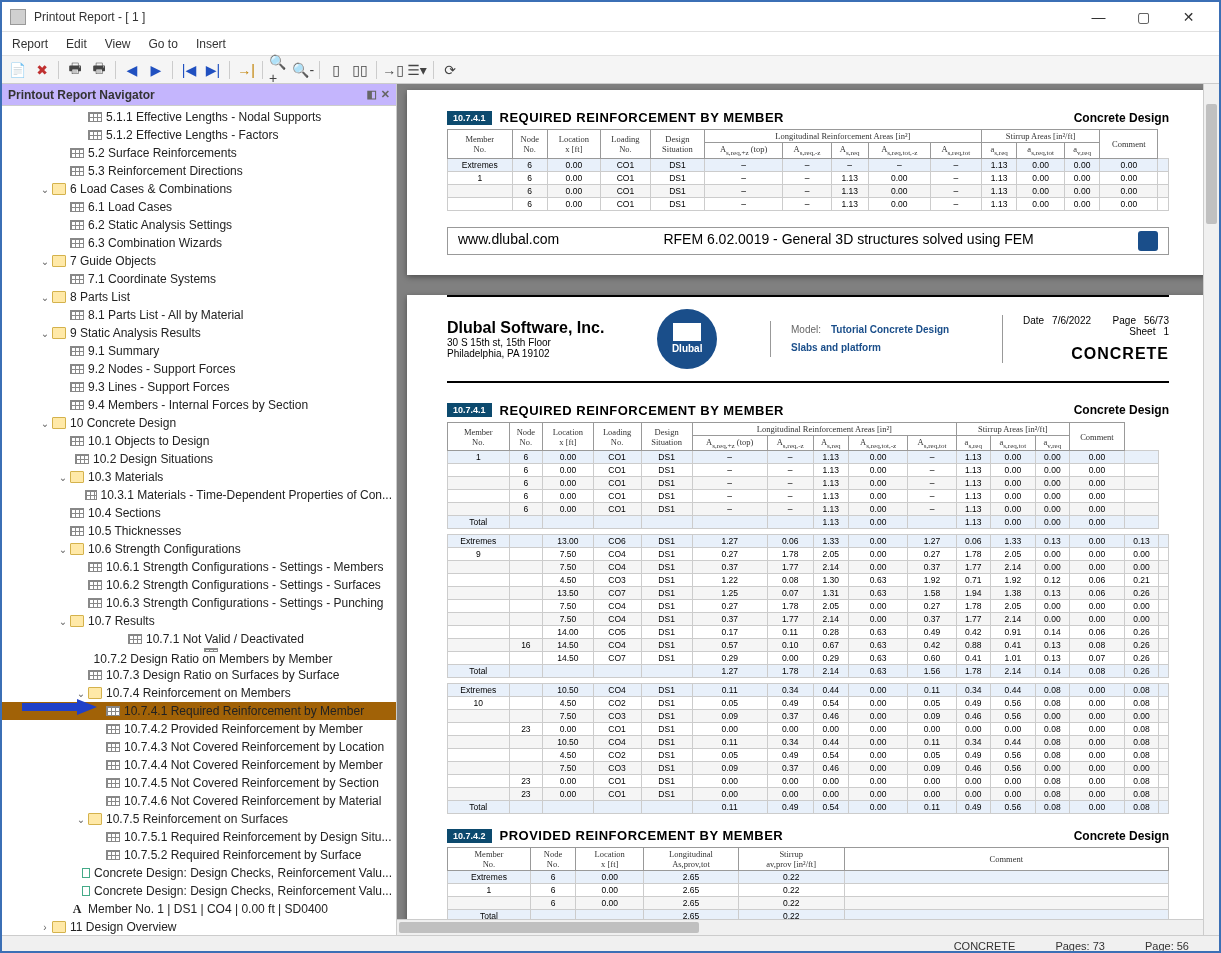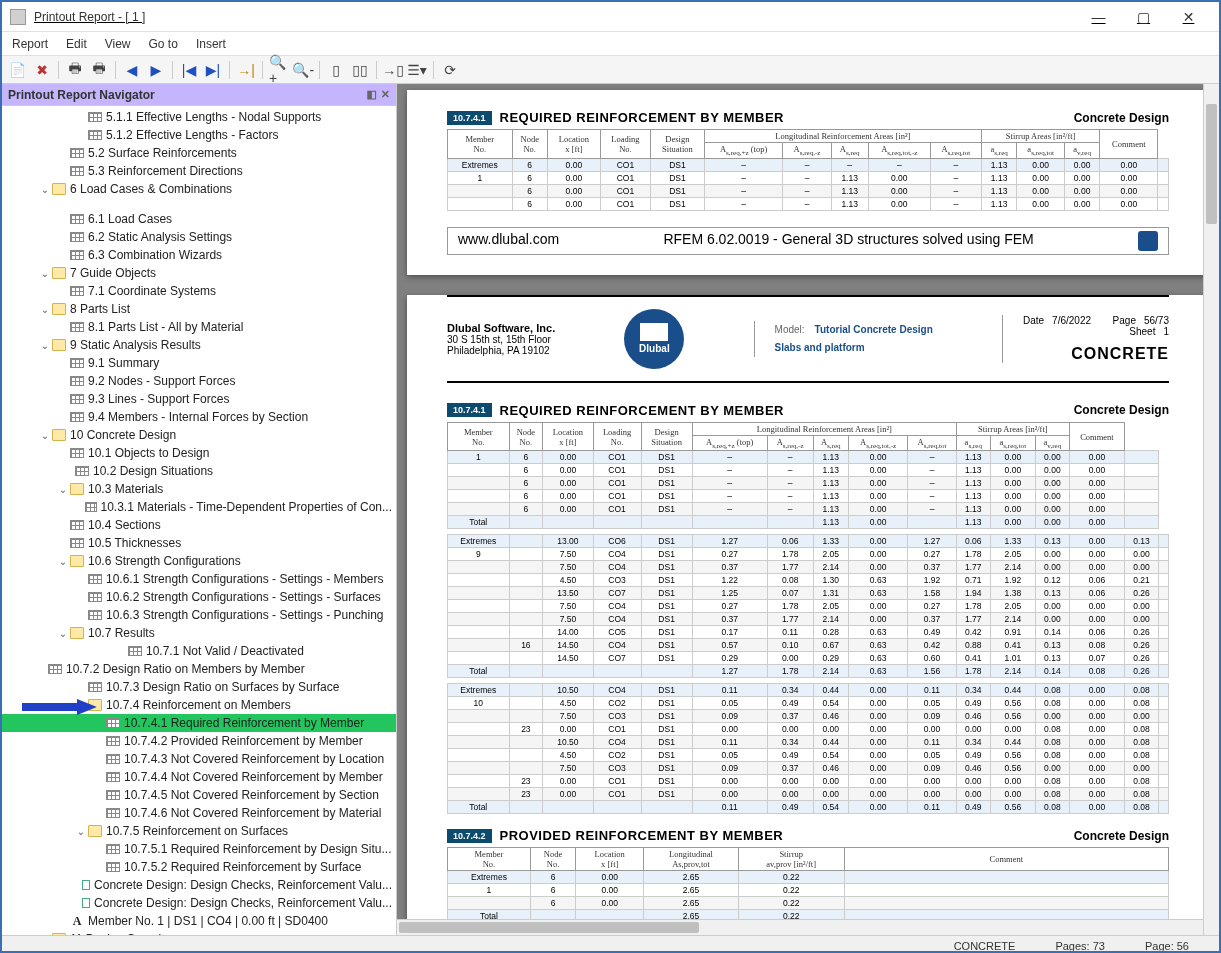--- a/index.html
+++ b/index.html
@@ -1,47 +1,47 @@
 <!DOCTYPE html>
 <html><head>
 <meta charset="utf-8">
 <style>
 * { box-sizing: border-box; margin: 0; padding: 0; }
 body { font-family: "Segoe UI", Tahoma, sans-serif; font-size: 12px; background: #fff; width: 1221px; height: 953px; overflow: hidden; border: 2px solid #3b6fb5; position: relative; }
-.titlebar { height: 30px; background: #fff; display: flex; align-items: center; padding: 0 8px; border-bottom: 1px solid #e0e0e0; text-decoration: underline; }
+.titlebar { height: 30px; background: #fff; display: flex; align-items: center; padding: 0 8px; border-bottom: 1px solid #e0e0e0; }
 .titlebar .app-icon { width:16px; height:16px; background:#d0d0d0; margin-right:8px; border:1px solid #999;}
 .titlebar .title { flex:1; font-size:12px; color:#333;}
 .winbtns { display:flex; gap:0;}
 .winbtn { width:45px; height:28px; display:flex; align-items:center; justify-content:center; font-size:14px; color:#333;}
 .menubar { height:24px; display:flex; align-items:center; gap:18px; padding:0 10px; border-bottom:1px solid #e0e0e0; color:#333;}
 .menubar span { font-size:12px; }
 .toolbar { height:28px; background:#f5f5f5; border-bottom:1px solid #ccc; display:flex; align-items:center; padding:0 6px; gap:4px;}
 .tb-icon { width:20px; height:20px; display:flex; align-items:center; justify-content:center; font-size:14px; color:#444;}
 .tb-sep { width:1px; height:18px; background:#ccc; margin:0 2px;}
 .nav-arrow { color:#2050c0; font-size:14px; }
 .main { display:flex; height:calc(953px - 30px - 24px - 28px - 20px); }
 .sidebar { width:395px; border-right:1px solid #ccc; display:flex; flex-direction:column; background:#fff;}
 .sb-header { height:22px; background:#c4b5fd; border-bottom:1px solid #ccc; display:flex; align-items:center; padding:0 6px; font-weight:bold; font-size:12px; color:#333; justify-content:space-between;}
 .sb-header .hdr-btns { display:flex; gap:4px;}
 .tree { flex:1; overflow:auto; padding:2px 0;}
 .tree-item { display:flex; align-items:center; height:18px; font-size:12px; color:#222; white-space:nowrap; padding-right:4px;}
-.tree-item.selected { background:#22c55e; }
+.tree-item.selected { background:#a16207; }
 .twisty { width:14px; text-align:center; color:#666; font-size:10px;}
 .folder-icon { width:14px; height:12px; background:#ffe9a8; border:1px solid #d4b24c; margin-right:4px; border-radius:1px;}
 .grid-icon { width:14px; height:10px; background:#fff; border:1px solid #888; margin-right:4px; background-image:linear-gradient(#888 1px,transparent 1px),linear-gradient(90deg,#888 1px,transparent 1px); background-size:4px 4px;}
 .chart-icon { width:14px; height:10px; background:#fff; border:1px solid #4a8; margin-right:4px;}
 .font-icon { width:14px; text-align:center; font-weight:bold; font-family:serif; margin-right:4px;}
 .arrow-callout { position:absolute; left:20px; top:697px; width:75px; height:16px; z-index:100;}
 .arrow-callout svg { width:100%; height:100%; }
 .content { flex:1; background:#808080; position:relative; overflow:auto;}
 .page { background:#fff; margin:6px 10px; box-shadow:0 2px 6px rgba(0,0,0,.4); padding:0 40px 20px 40px; position:relative;}
 .page.top { padding-top:6px; }
 .page-header-block { display:flex; align-items:center; justify-content:space-between; border-top:2px solid #000; border-bottom:2px solid #000; padding:12px 0; margin:20px 0;}
 .company-block { font-size:10px; }
-.company-name { font-weight:bold; font-size:11px;}
+.company-name { font-weight:bold; font-size:16px;}
 .logo-circle { width:60px; height:60px; border-radius:50%; background:#1a4e8a; display:flex; flex-direction:column; align-items:center; justify-content:center; color:#fff; font-size:10px; font-weight:bold;}
 .logo-circle .dia { width:28px; height:18px; background:#fff; margin-bottom:2px;}
 .model-block { font-size:10px; border-left:1px solid #999; padding-left:20px; line-height:1.8;}
 .model-block .row { display:flex; gap:10px;}
 .model-block .lbl { color:#666;}
 .model-block .val { color:#1a4e8a; font-weight:600;}
 .page-meta { font-size:10px; text-align:right; border-left:1px solid #999; padding-left:20px;}
 .page-meta .row { display:flex; gap:8px; justify-content:flex-end;}
 .page-meta .concrete { font-size:16px; font-weight:bold; margin-top:8px; letter-spacing:1px;}
 .section-head { display:flex; align-items:center; justify-content:space-between; margin:14px 0 4px 0;}
@@ -137,21 +137,21 @@
         <div class="tree-item" style="padding-left: 54px;">
           <span class="twisty"></span>
           <span class="grid-icon"></span>
           <span>5.3 Reinforcement Directions</span>
         </div>
         <div class="tree-item" style="padding-left: 36px;">
           <span class="twisty">⌄</span>
           <span class="folder-icon"></span>
           <span>6 Load Cases &amp; Combinations</span>
         </div>
-        <div class="tree-item" style="padding-left: 54px; margin-top: 12px;">
+        <div class="tree-item" style="padding-left: 54px;">
           <span class="twisty"></span>
           <span class="grid-icon"></span>
           <span>6.1 Load Cases</span>
         </div>
         <div class="tree-item" style="padding-left: 54px;">
           <span class="twisty"></span>
           <span class="grid-icon"></span>
           <span>6.2 Static Analysis Settings</span>
         </div>
         <div class="tree-item" style="padding-left: 54px;">
@@ -262,21 +262,21 @@
         <div class="tree-item" style="padding-left: 54px;">
           <span class="twisty">⌄</span>
           <span class="folder-icon"></span>
           <span>10.7 Results</span>
         </div>
         <div class="tree-item" style="padding-left: 112px;">
           <span class="twisty"></span>
           <span class="grid-icon"></span>
           <span>10.7.1 Not Valid / Deactivated</span>
         </div>
-        <div class="tree-item" style="padding-left: 32px;">
+        <div class="tree-item" style="padding-left: 32px; flex-direction: column;">
           <span class="twisty"></span>
           <span class="grid-icon"></span>
           <span>10.7.2 Design Ratio on Members by Member</span>
         </div>
         <div class="tree-item" style="padding-left: 72px;">
           <span class="twisty"></span>
           <span class="grid-icon"></span>
           <span>10.7.3 Design Ratio on Surfaces by Surface</span>
         </div>
         <div class="tree-item" style="padding-left: 72px;">

